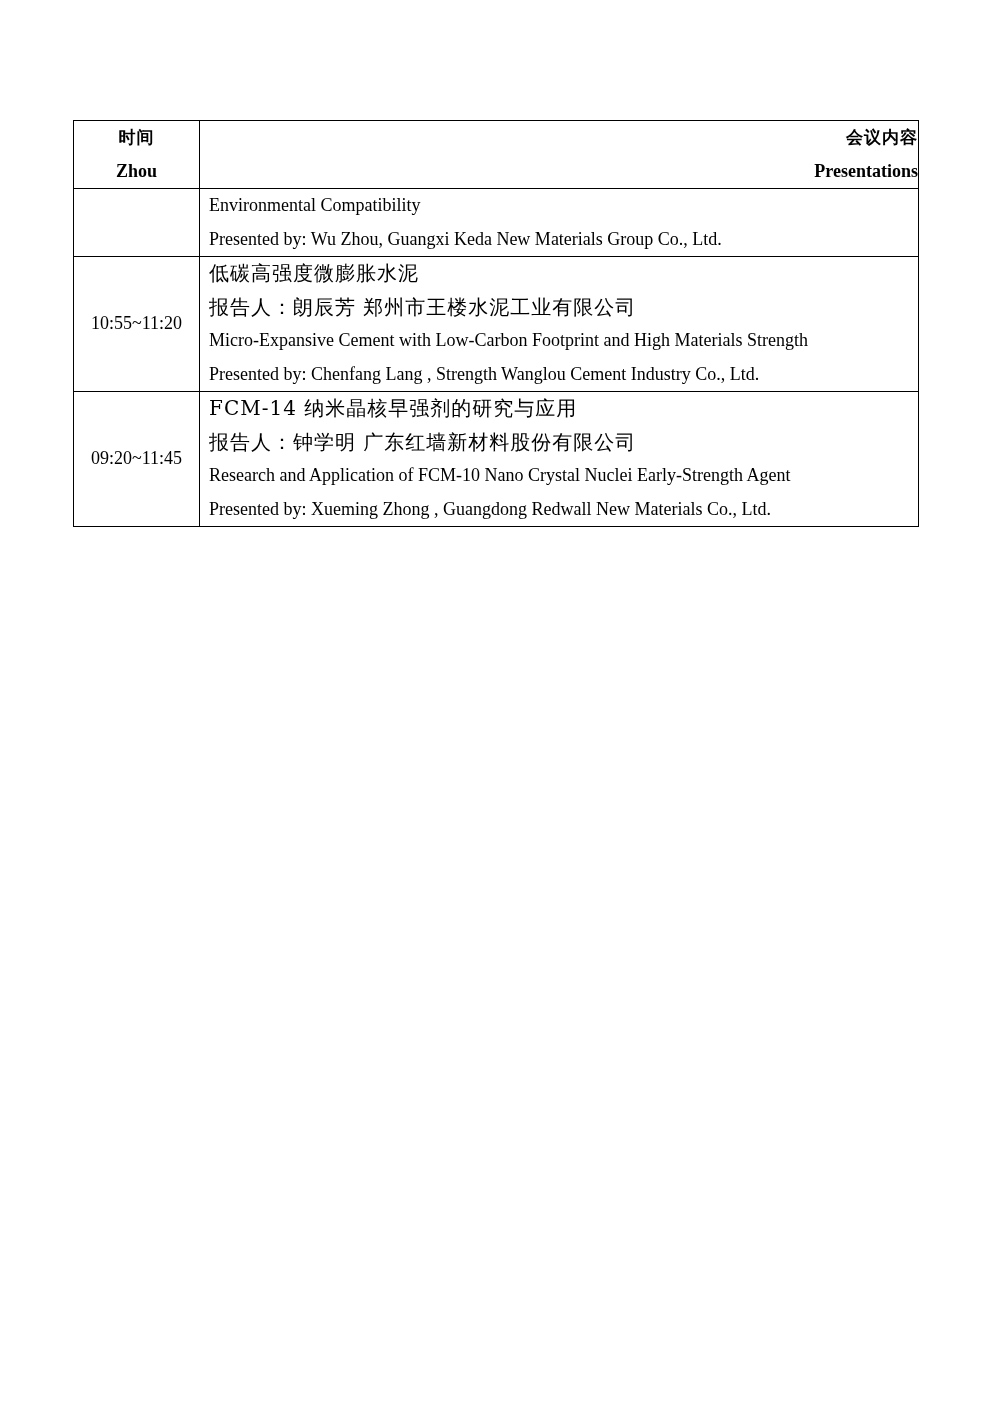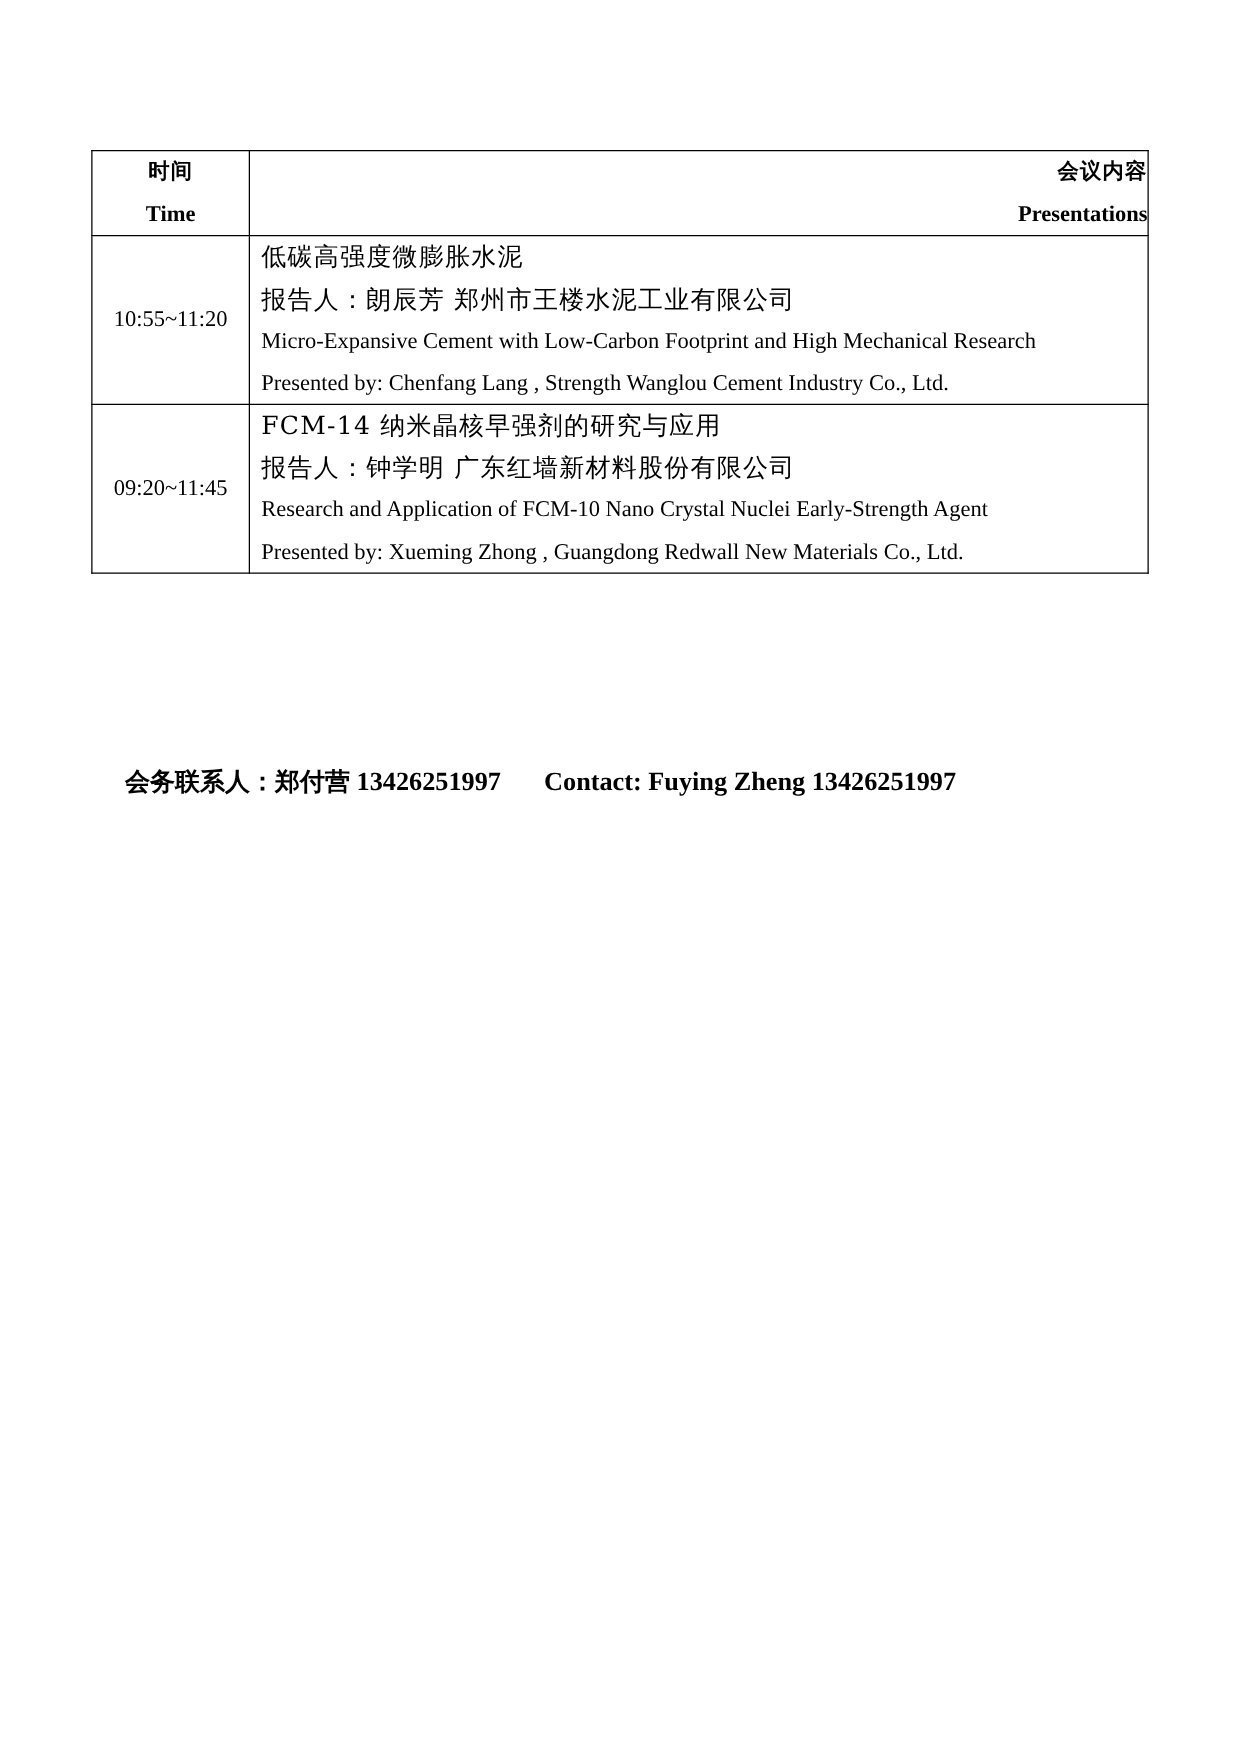--- a/index.html
+++ b/index.html
@@ -92,53 +92,56 @@
   </style>
 </head>
 <body>
 
 <div class="page">
   <table class="agenda">
     <thead>
       <tr>
         <th class="col-time">
           <span class="line zh">时间</span>
-          <span class="line">Time</span>
+          <span class="line">Zhou</span>
         </th>
         <th>
           <span class="line zh">会议内容</span>
           <span class="line">Presentations</span>
         </th>
       </tr>
     </thead>
     <tbody>
       <tr>
         <td class="col-time">
+          <span class="time-text"></span>
+        </td>
+        <td class="col-pres">
+          <span class="pres-line">Environmental Compatibility</span>
+          <span class="pres-line">Presented by: Wu Zhou, Guangxi Keda New Materials Group Co., Ltd.</span>
+        </td>
+      </tr>
+      <tr>
+        <td class="col-time">
           <span class="time-text">10:55~11:20</span>
         </td>
         <td class="col-pres">
           <span class="pres-line zh">低碳高强度微膨胀水泥</span>
           <span class="pres-line zh">报告人：朗辰芳 郑州市王楼水泥工业有限公司</span>
-          <span class="pres-line">Micro-Expansive Cement with Low-Carbon Footprint and High Mechanical Research</span>
+          <span class="pres-line">Micro-Expansive Cement with Low-Carbon Footprint and High Materials Strength</span>
           <span class="pres-line">Presented by: Chenfang Lang , Strength Wanglou Cement Industry Co., Ltd.</span>
         </td>
       </tr>
       <tr>
         <td class="col-time">
           <span class="time-text">09:20~11:45</span>
         </td>
         <td class="col-pres">
           <span class="pres-line zh">FCM-14 纳米晶核早强剂的研究与应用</span>
           <span class="pres-line zh">报告人：钟学明 广东红墙新材料股份有限公司</span>
           <span class="pres-line">Research and Application of FCM-10 Nano Crystal Nuclei Early-Strength Agent</span>
           <span class="pres-line">Presented by: Xueming Zhong , Guangdong Redwall New Materials Co., Ltd.</span>
         </td>
       </tr>
     </tbody>
   </table>
 
-  <div class="contact">
-    <span class="zh-contact">会务联系人：郑付营</span>
-    <span>13426251997</span>
-    <span class="gap"></span>
-    <span>Contact: Fuying Zheng 13426251997</span>
-  </div>
 </div>
 
 </body></html>

